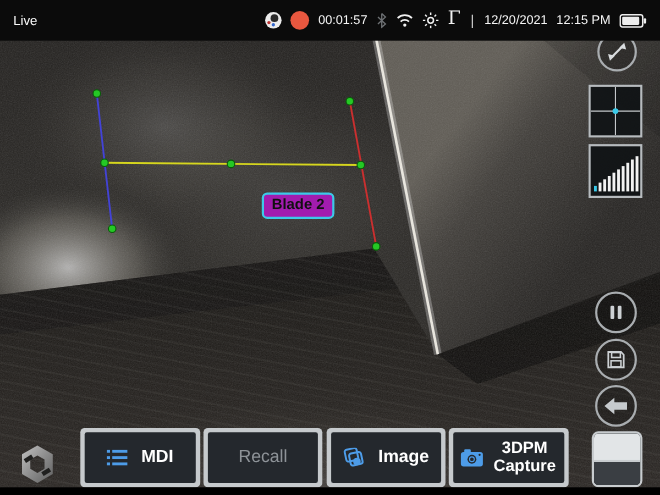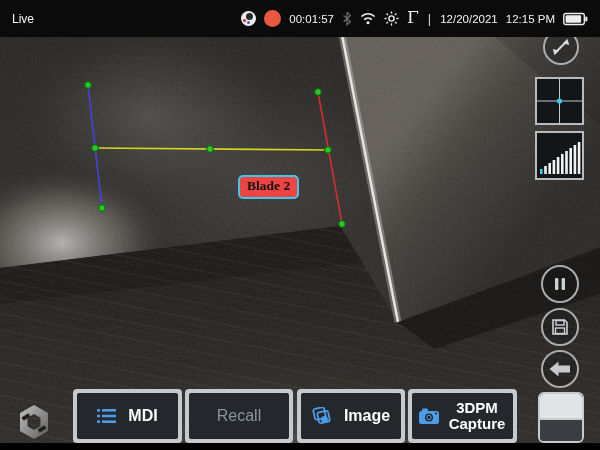--- a/index.html
+++ b/index.html
@@ -15,23 +15,23 @@
   .palette i{position:absolute;border-radius:50%;}
   .palette .p1{width:7px;height:7px;background:#2a2a2a;left:5px;top:2px;}
   .palette .p2{width:3px;height:3px;background:#b33;left:2px;top:8px;}
   .palette .p3{width:3px;height:3px;background:#36c;left:6px;top:10px;}
   .recdot{width:17px;height:17px;border-radius:50%;}
   .gamma{font-family:"DejaVu Serif",serif;font-size:17px;color:#f0f0f0;line-height:1;margin-top:-2px;}
   .sb-sep{color:#cfcfcf;font-size:13px;margin:0 1px;}
   
   .scene{position:absolute;left:0;top:0;z-index:0;}
   .overlay{position:absolute;left:0;top:0;z-index:2;}
-  .blade-label{position:absolute;left:238px;top:175px;z-index:3;background:#ef4444;color:#101010;
+  .blade-label{position:absolute;left:238px;top:175px;z-index:3;background:#a21caf;color:#101010;
                font-size:13.5px;font-weight:bold;padding:1px 7px 2px 7px;border:2px solid #3cc9e8;
-               border-radius:5px;line-height:1.25;font-family:Liberation Serif, serif;}
+               border-radius:5px;line-height:1.25;}
   
   .circ{position:absolute;border:2px solid #a9adb0;border-radius:50%;box-sizing:border-box;
         display:flex;align-items:center;justify-content:center;background:rgba(15,15,15,.25);z-index:4;}
   .sq-btn{position:absolute;left:535px;width:49px;background:rgba(16,19,22,.93);
           border:2px solid #b7bbbe;box-sizing:border-box;z-index:4;display:flex;align-items:center;justify-content:center;}
   .toggle{position:absolute;left:538px;top:392px;width:46px;height:51px;border:2px solid #c8cccf;
           border-radius:6px;box-sizing:border-box;overflow:hidden;z-index:5;background:#1d2023;}
   .toggle .t-top{height:24px;background:#e2e5e7;border-bottom:2px solid #c8cccf;border-radius:3px 3px 0 0;}
   .toggle .t-bot{height:21px;background:#3a3e43;}
   

